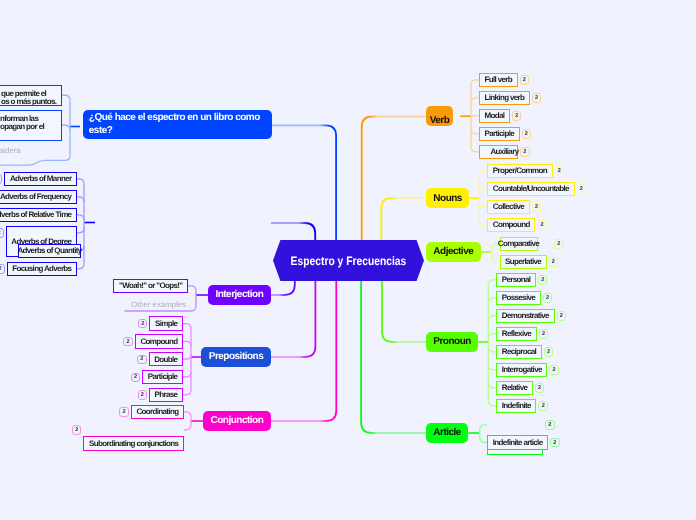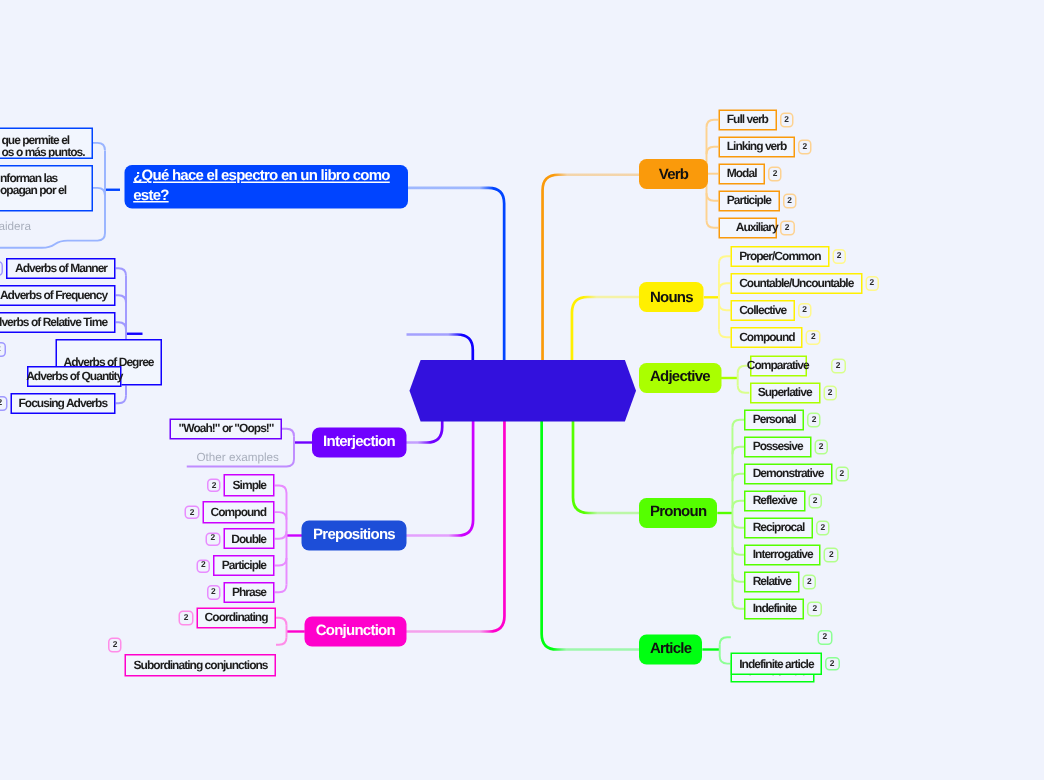--- a/index.html
+++ b/index.html
@@ -19,21 +19,21 @@
   justify-content:center;border-width:1.7px;border-style:solid;background:#f2f6fe;
   font-size:8px;font-weight:bold;color:#1d1d1d;white-space:nowrap;letter-spacing:-0.65px;
   font-family:"Liberation Sans",sans-serif;}
 .badge{position:absolute;box-sizing:border-box;display:flex;align-items:center;
   justify-content:center;border-width:1.35px;border-style:solid;border-radius:3px;
   font-size:5.6px;font-weight:bold;color:#2b2b2b;background:transparent;letter-spacing:0;}
 .central{position:absolute;display:flex;align-items:center;justify-content:center;
   color:#fff;font-weight:bold;font-size:12.2px;}
 .central span{display:inline-block;transform:scaleX(0.845);white-space:nowrap;}
 .qbox{position:absolute;box-sizing:border-box;border-radius:5px;color:#fff;
-  font-weight:bold;display:flex;align-items:center;padding:0 5.8px;text-decoration:underline;}
+  font-weight:bold;display:flex;align-items:center;padding:0 5.8px;}
 .placeholder{position:absolute;color:#a9afbd;font-size:7.8px;white-space:nowrap;font-weight:normal;}
 </style>
 </head>
 <body>
 
 <div id="stage">
   <svg id="links">
       <defs>
         <linearGradient id="grad0" gradientUnits="userSpaceOnUse" x1="369.09999999999997" y1="116.5" x2="378.09999999999997" y2="116.5">
           <stop offset="0" stop-color="#fa9a0b" stop-opacity="1"></stop>
@@ -146,21 +146,21 @@
       <path d="M336.1 242V135.7Q336.1 125.3 325.70000000000005 125.3H272" stroke="url(#grad2)" fill="none" stroke-width="1.8"></path>
       <path d="M315.2 242V233.4Q315.2 223 304.8 223H271" stroke="url(#grad3)" fill="none" stroke-width="1.8"></path>
       <path d="M382 279V331.6Q382 342 392.4 342H426" stroke="url(#grad4)" fill="none" stroke-width="1.8"></path>
       <path d="M361.1 279V422.6Q361.1 433 371.5 433H426" stroke="url(#grad5)" fill="none" stroke-width="1.8"></path>
       <path d="M336.3 279V410.6Q336.3 421 325.90000000000003 421H270" stroke="url(#grad6)" fill="none" stroke-width="1.8"></path>
       <path d="M315.4 279V346.6Q315.4 357 305 357H270" stroke="url(#grad7)" fill="none" stroke-width="1.8"></path>
       <path d="M294.8 279V284.6Q294.8 295 284.40000000000003 295H270" stroke="url(#grad8)" fill="none" stroke-width="1.8"></path>
       <polygon points="280.4,240 416.6,240 424,260.5 416.6,281 280.4,281 273,260.5" fill="#3311dd"></polygon>
     </svg>
   <div id="nodes">
-      <div class="mainnode" style="left: 426px; top: 106.4px; width: 46px; height: 19.6px; background: rgb(250, 154, 11); color: rgb(17, 17, 17); font-size: 10px; letter-spacing: -0.5px;">
+      <div class="mainnode" style="left: 426px; top: 106.4px; width: 27px; height: 19.6px; background: rgb(250, 154, 11); color: rgb(17, 17, 17); font-size: 10px; letter-spacing: -0.5px; align-items: flex-end;">
         <span>Verb</span>
       </div>
       <div class="leafbox" style="left: 478.9px; top: 72.5px; width: 38.7px; height: 14.6px; border-color: rgb(250, 154, 11);">
         <span>Full verb</span>
       </div>
       <div class="badge" style="left: 519.6px; top: 75.4px; width: 9.5px; height: 9.3px; border-color: rgb(253, 210, 145);">
         <span>2</span>
       </div>
       <div class="leafbox" style="left: 478.9px; top: 90.5px; width: 50.9656px; height: 14.6px; border-color: rgb(250, 154, 11);">
         <span>Linking verb</span>
@@ -352,21 +352,21 @@
       <div class="leafbox" style="left: 4.37812px; top: 171.5px; width: 72.6219px; height: 14.6px; border-color: rgb(17, 0, 255);">
         <span>Adverbs of Manner</span>
       </div>
       <div class="badge" style="left: -7.12188px; top: 174.4px; width: 9.5px; height: 9.3px; border-color: rgb(160, 153, 255);"></div>
       <div class="leafbox" style="left: -5.66875px; top: 189.5px; width: 82.6688px; height: 14.6px; border-color: rgb(17, 0, 255);">
         <span>Adverbs of Frequency</span>
       </div>
       <div class="leafbox" style="left: -14.0438px; top: 207.5px; width: 91.0438px; height: 14.6px; border-color: rgb(17, 0, 255);">
         <span>Adverbs of Relative Time</span>
       </div>
-      <div class="leafbox" style="left: 5.70625px; top: 225.5px; width: 71.2938px; height: 31px; border-color: rgb(17, 0, 255); margin-left: 31px;">
+      <div class="leafbox" style="left: 5.70625px; top: 225.5px; width: 71.2938px; height: 31px; border-color: rgb(17, 0, 255);">
         <span>Adverbs of Degree</span>
       </div>
       <div class="badge" style="left: -5.79375px; top: 228.4px; width: 9.5px; height: 9.3px; border-color: rgb(160, 153, 255);">
         <span>2</span>
       </div>
       <div class="leafbox" style="left: 18px; top: 243.5px; width: 63px; height: 14.6px; border-color: rgb(17, 0, 255);">
         <span>Adverbs of Quantity</span>
       </div>
       <div class="leafbox" style="left: 6.70625px; top: 261.5px; width: 70.2938px; height: 14.6px; border-color: rgb(17, 0, 255);">
         <span>Focusing Adverbs</span>
@@ -379,14 +379,17 @@
       </div>
       <div class="leafbox" style="left: -3.5px; top: 84.5px; width: 65px; height: 21.5px; border-color: rgb(0, 68, 255); display: block; padding: 4.2px 3.5px; line-height: 8.6px; text-align: left; overflow: hidden;">
         <div>que permite el</div>
         <div>os o más puntos.</div>
       </div>
       <div class="leafbox" style="left: -4.5px; top: 109.5px; width: 66px; height: 31.5px; border-color: rgb(0, 68, 255); display: block; padding: 4.2px 3.5px; line-height: 8.6px; text-align: left; overflow: hidden;">
         <div>nforman las</div>
         <div>opagan por el</div>
       </div>
       <div class="placeholder" style="left: -1px; top: 146px; text-align: left;">aidera</div>
+      <div class="central" style="left: 273px; top: 240px; width: 151px; height: 41px;">
+        <span>Espectro y Frecuencias</span>
+      </div>
     </div>
 </div>
 
 </body></html>

